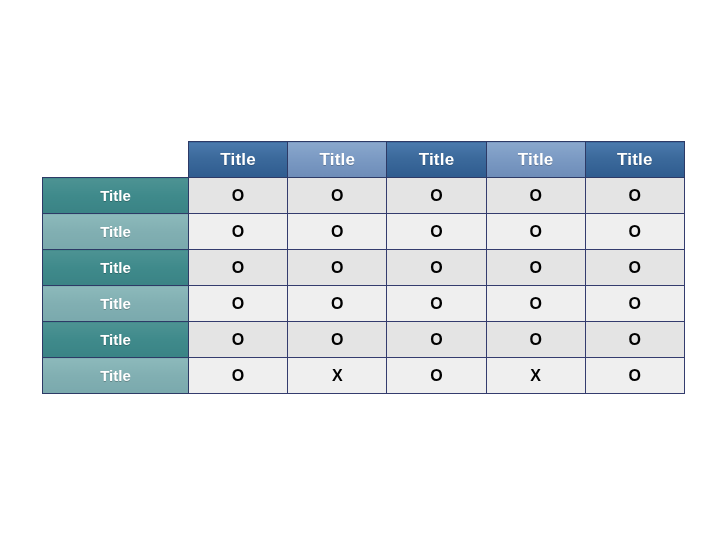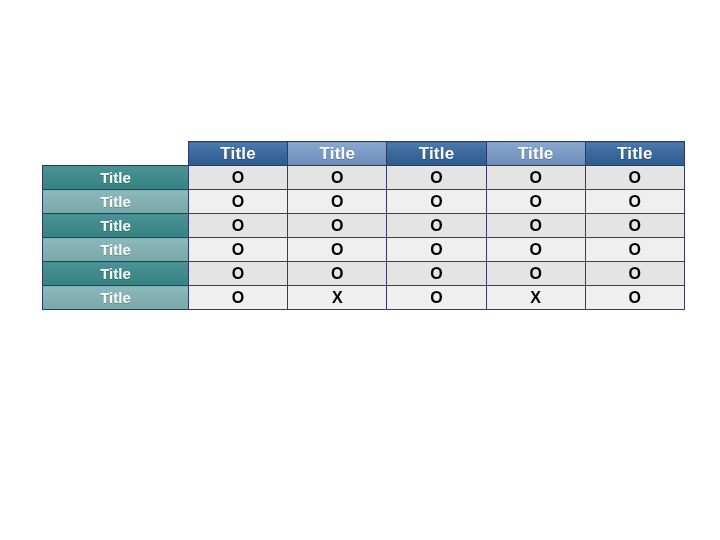--- a/index.html
+++ b/index.html
@@ -31,21 +31,21 @@
     top: 141px;
     width: 642px;
     border-collapse: collapse;
     table-layout: fixed;
   }
 
   #matrix-table td,
   #matrix-table th {
     padding: 0;
     margin: 0;
-    height: 24px;
+    height: 36px;
     vertical-align: middle;
     box-sizing: border-box;
   }
 
   
   col.label-col { width: 146px; }
   col.data-col  { width: 99.2px; }
 
   
   .corner-cell {

